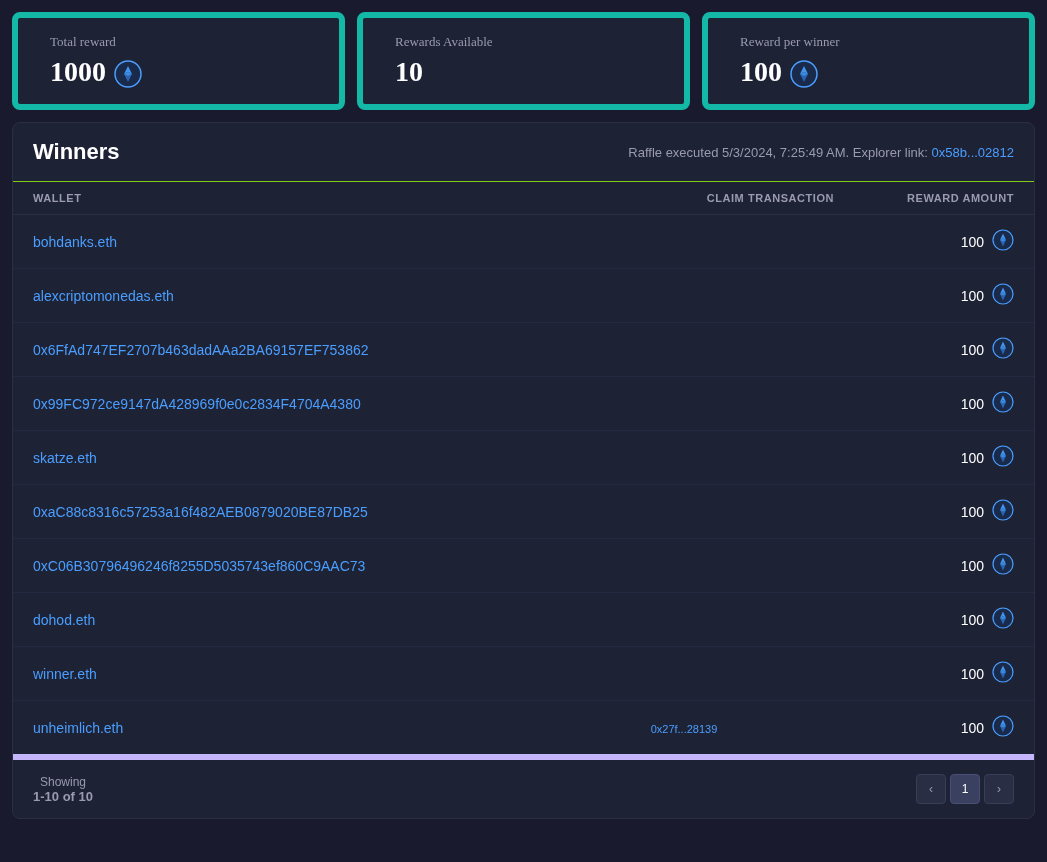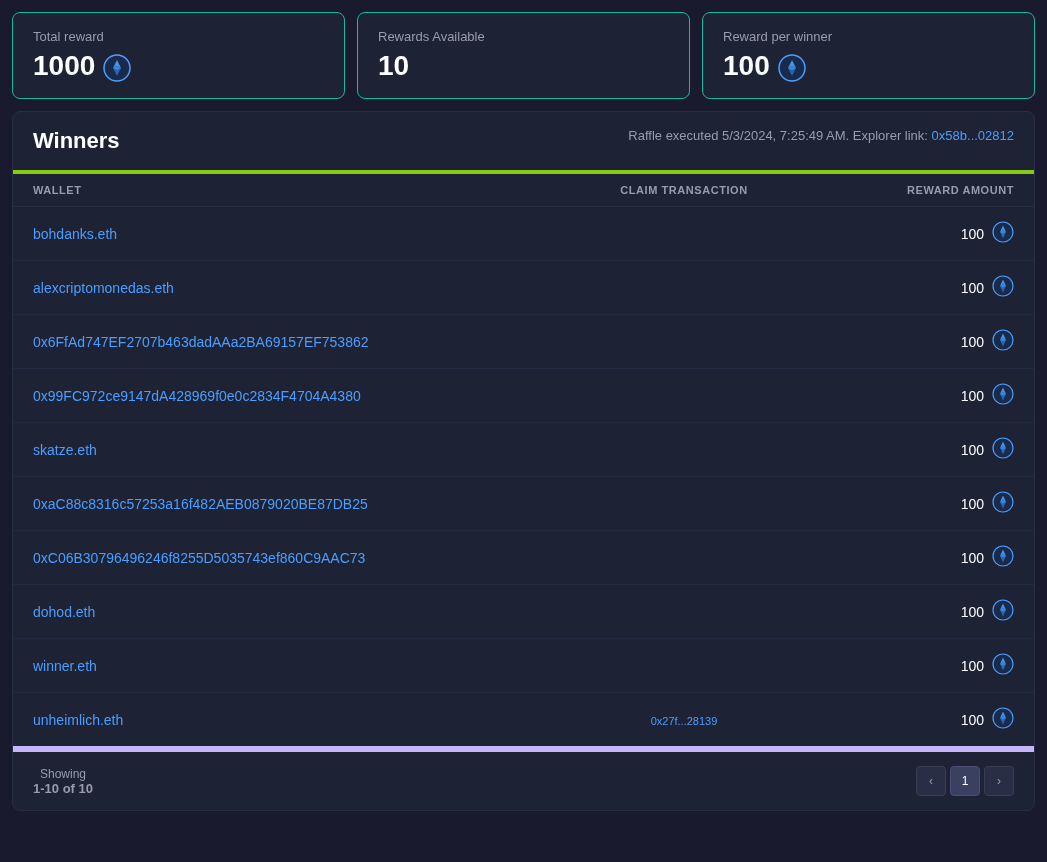--- a/index.html
+++ b/index.html
@@ -12,23 +12,24 @@
     }
 
     .stats-row {
       display: flex;
       gap: 12px;
       margin-bottom: 12px;
     }
 
     .stat-card {
       background: #1e2235;
-      border: 1px solid #14b8a6;
+      border: 6px solid #14b8a6;
       border-radius: 8px;
-      padding: 16px 20px;
+      padding: 16px 32px;
+      font-family: Liberation Serif, serif;
     }
 
     .stat-card:first-child { flex: 1; }
     .stat-card:nth-child(2) { flex: 1; }
     .stat-card:nth-child(3) { flex: 1; }
 
     .stat-label {
       font-size: 13px;
       color: #9a9ab0;
       margin-bottom: 6px;
@@ -58,23 +59,24 @@
 
     .winners-panel {
       background: #1e2235;
       border: 1px solid #2a2e45;
       border-radius: 8px;
       overflow: hidden;
     }
 
     .winners-header {
       display: flex;
+      align-items: center;
       justify-content: space-between;
       padding: 16px 20px;
-      border-bottom: 4px solid #84cc16;
+      border-bottom: 1px solid #84cc16;
     }
 
     .winners-title {
       font-size: 22px;
       font-weight: 700;
       color: #ffffff;
     }
 
     .raffle-info {
       font-size: 13px;
@@ -94,21 +96,21 @@
     }
 
     .col-label {
       font-size: 11px;
       font-weight: 600;
       color: #9a9ab0;
       letter-spacing: 0.05em;
       text-transform: uppercase;
     }
 
-    .col-claim { text-align: center; }
+    .col-claim { text-align: right; }
     .col-reward { text-align: right; }
 
     .table-row {
       display: grid;
       grid-template-columns: 1fr 300px 180px;
       padding: 14px 20px;
       border-bottom: 1px solid #242840;
       align-items: center;
     }
 

